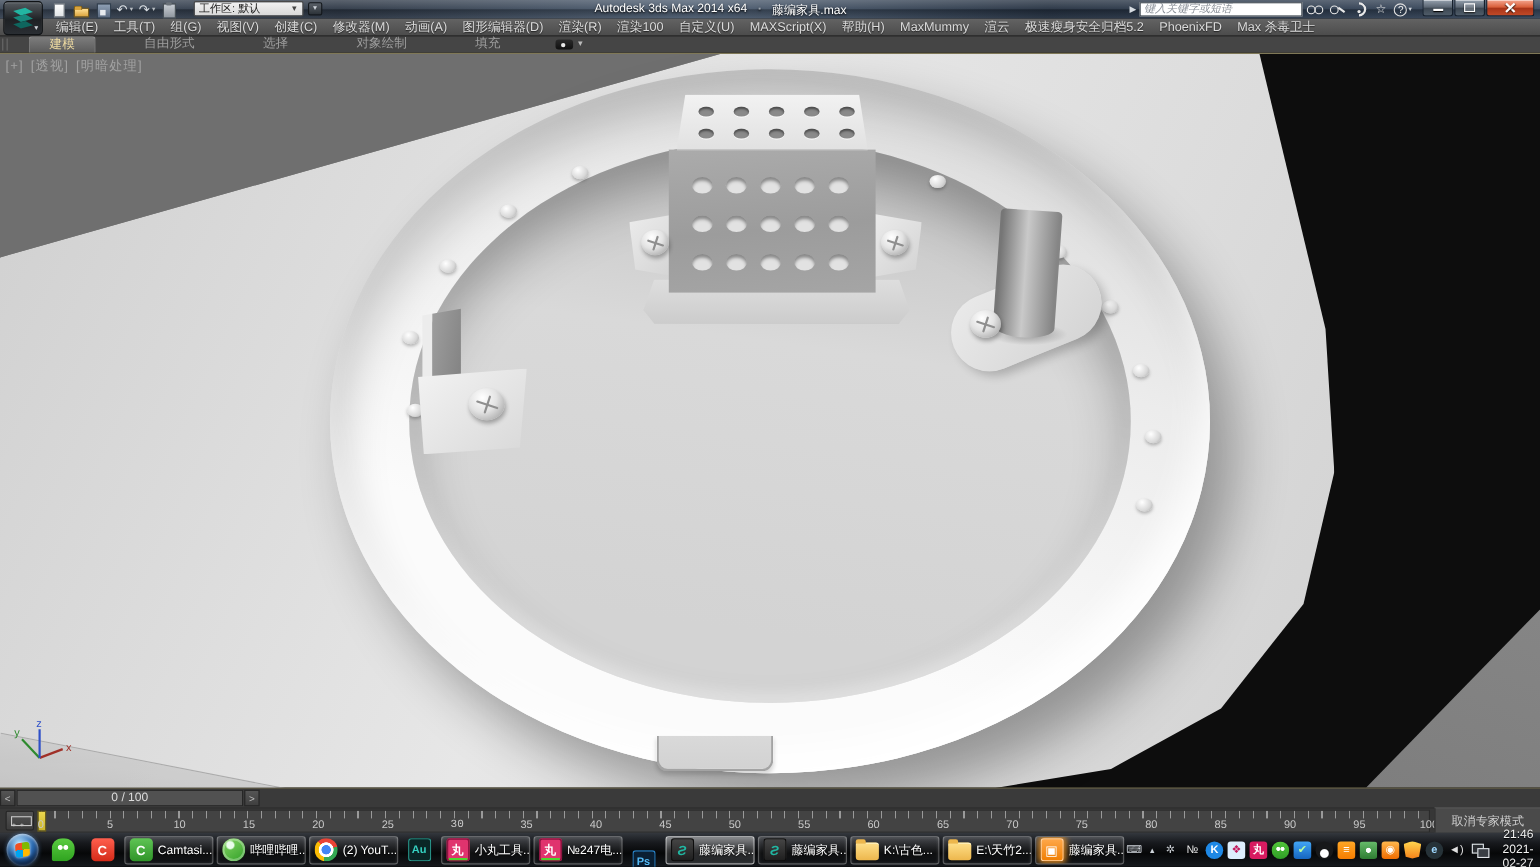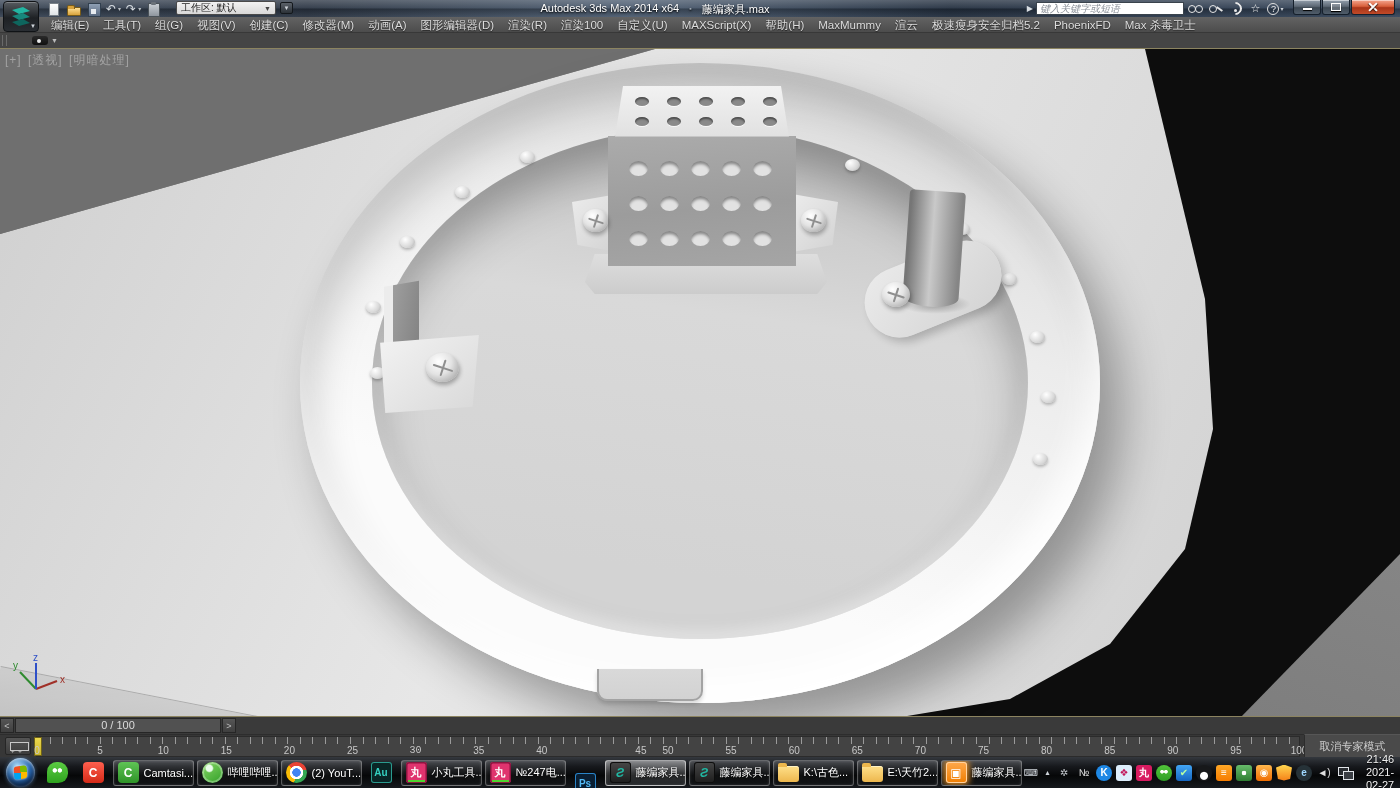--- a/index.html
+++ b/index.html
@@ -321,20 +321,28 @@
       <span class="menu-item">MAXScript(X)</span>
       <span class="menu-item">帮助(H)</span>
       <span class="menu-item">MaxMummy</span>
       <span class="menu-item">渲云</span>
       <span class="menu-item">极速瘦身安全归档5.2</span>
       <span class="menu-item">PhoenixFD</span>
       <span class="menu-item">Max 杀毒卫士</span>
     </div>
 
   <div id="ribbon">
+    <div style="display:flex">
+
+    <span class="rib-tab active">建模</span>
+        <span class="rib-tab">自由形式</span>
+        <span class="rib-tab">选择</span>
+        <span class="rib-tab">对象绘制</span>
+        <span class="rib-tab">填充</span>
+      </div>
     <div id="rib-overflow">
       <span class="cam"></span>
       <span class="caret">▼</span>
     </div>
   </div>
 
   <div id="viewport">
     <div class="corner-br"></div>
     <div class="wedge-tl"></div>
     <div class="plane-main"></div>
@@ -436,21 +444,21 @@
         <div id="tslider"></div>
       <span class="tick" style="left: 0%;">0</span>
           <span class="tick" style="left: 5%;">5</span>
           <span class="tick" style="left: 10%;">10</span>
           <span class="tick" style="left: 15%;">15</span>
           <span class="tick" style="left: 20%;">20</span>
           <span class="tick" style="left: 25%;">25</span>
           <span class="tick" style="left: 30%; font-family: Liberation Mono, monospace;">30</span>
           <span class="tick" style="left: 35%;">35</span>
           <span class="tick" style="left: 40%;">40</span>
-          <span class="tick" style="left: 45%; margin-left: 36px;">45</span>
+          <span class="tick" style="left: 45%;">45</span>
           <span class="tick" style="left: 50%;">50</span>
           <span class="tick" style="left: 55%;">55</span>
           <span class="tick" style="left: 60%;">60</span>
           <span class="tick" style="left: 65%;">65</span>
           <span class="tick" style="left: 70%;">70</span>
           <span class="tick" style="left: 75%;">75</span>
           <span class="tick" style="left: 80%;">80</span>
           <span class="tick" style="left: 85%;">85</span>
           <span class="tick" style="left: 90%;">90</span>
           <span class="tick" style="left: 95%;">95</span>

